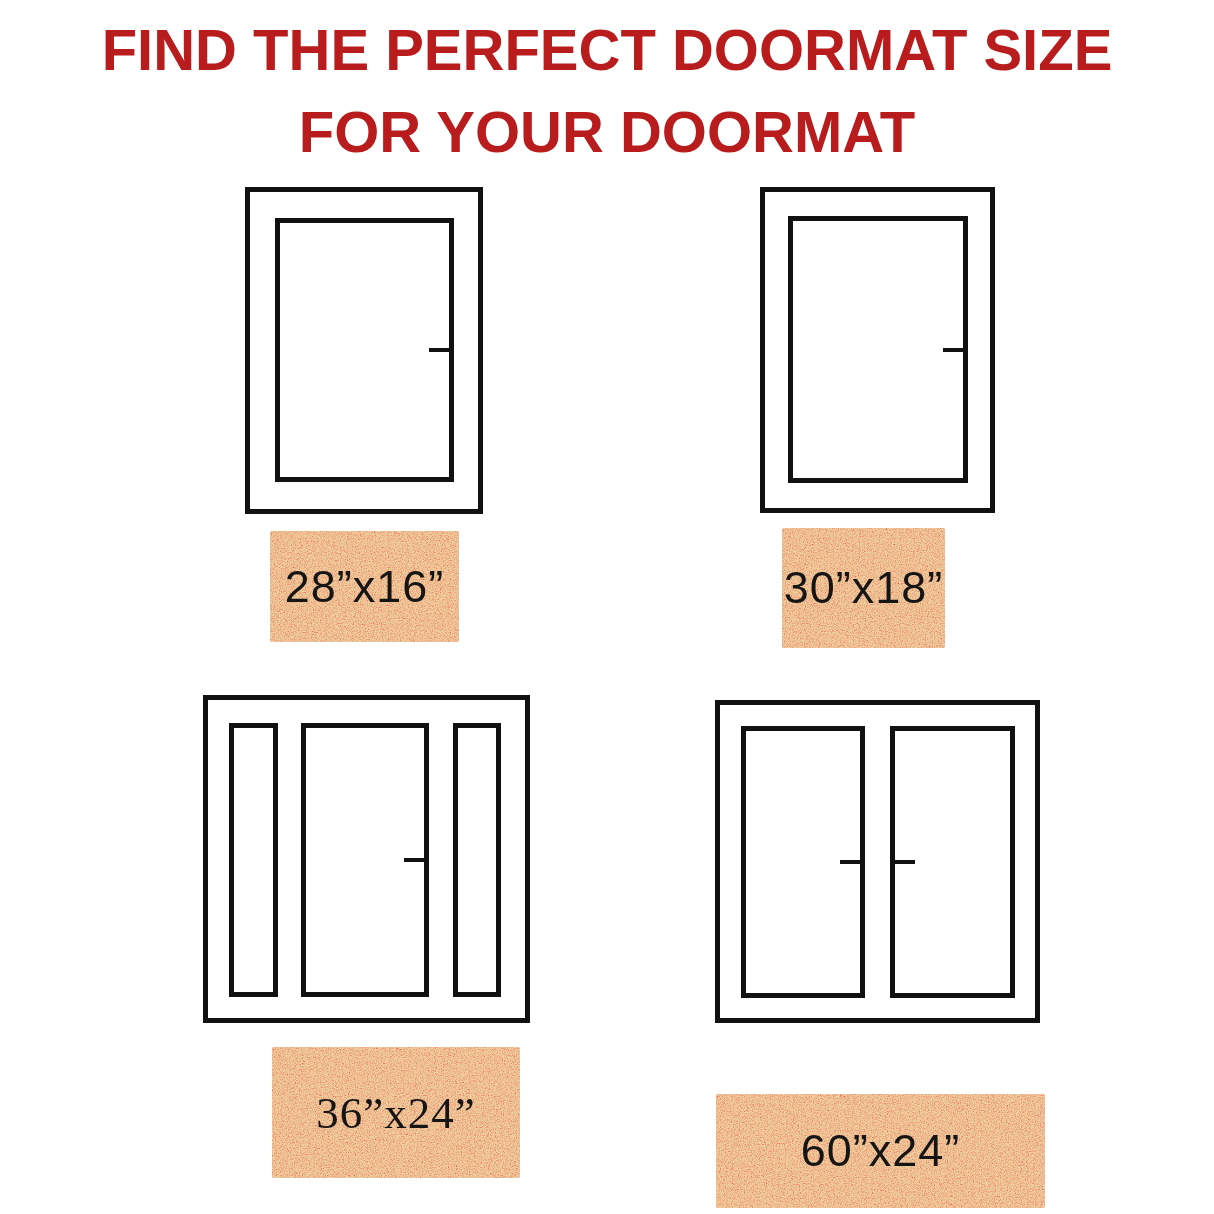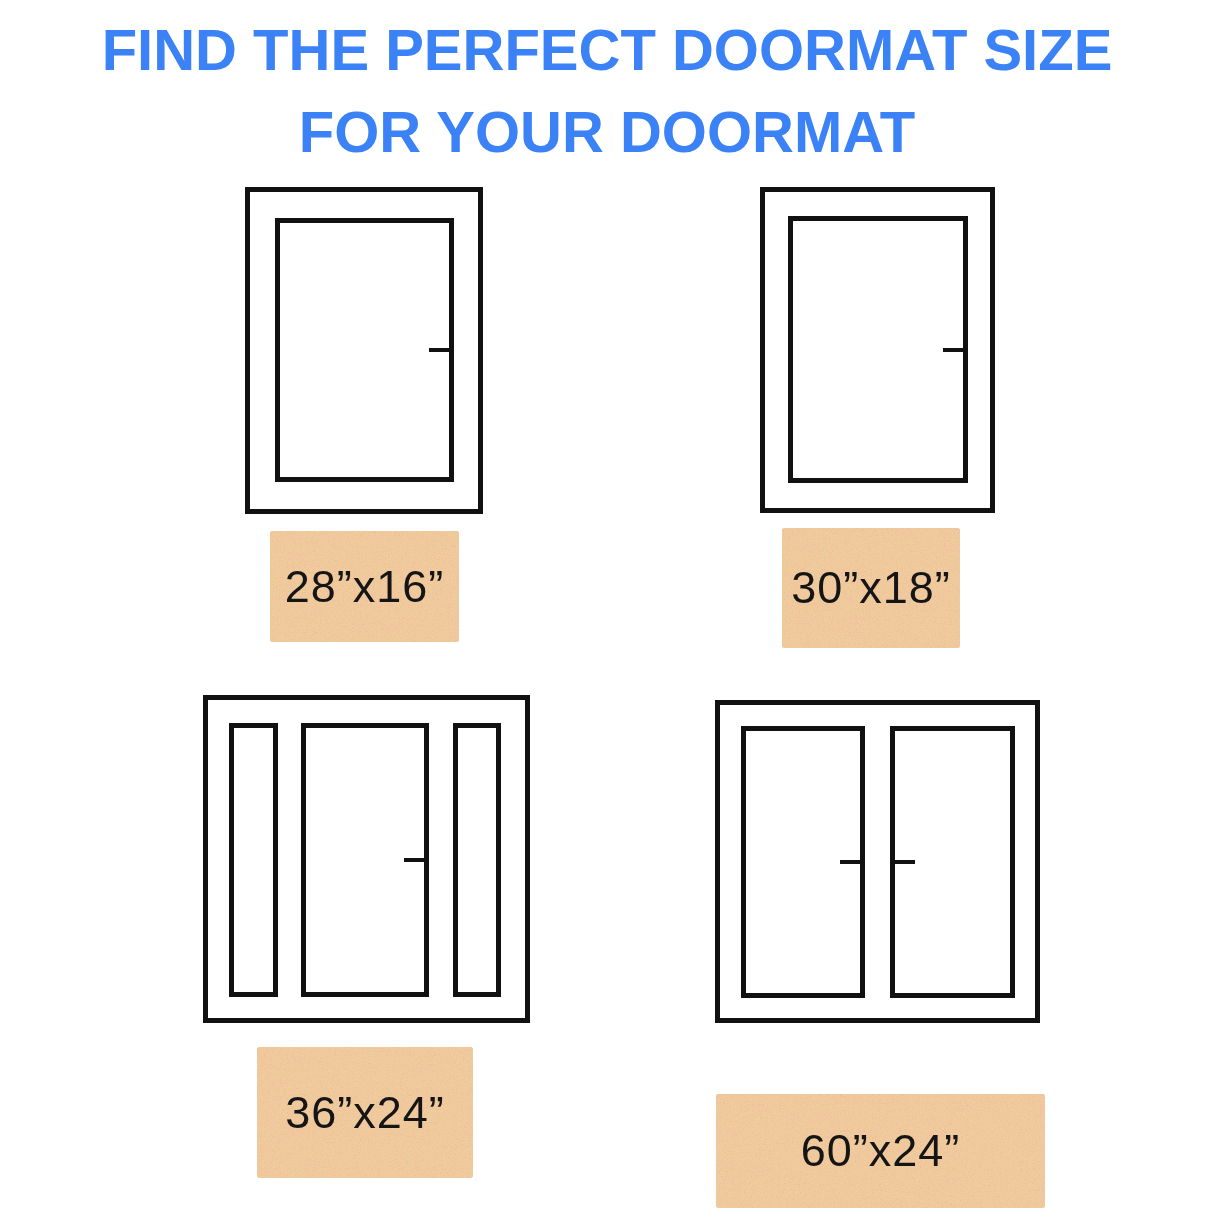--- a/index.html
+++ b/index.html
@@ -12,21 +12,21 @@
     font-family:"Liberation Sans", sans-serif;
   }
   .title {
     position:absolute;
     top:9px; left:0; width:1214px;
     text-align:center;
     font-size:58px;
     font-weight:800;
     line-height:82px;
     letter-spacing:0px;
-    color:#3b82f6;
+    color:#b91c1c;
   }
   
   .door-outer {
     position:absolute;
     border:5px solid #111111;
     background:#ffffff;
   }
   .panel {
     position:absolute;
     border:5px solid #111111;
@@ -53,41 +53,41 @@
   #door3 .center { left:93px;  top:23px; width:128px; height:274px; }
   #door3 .sideR  { left:245px; top:23px; width:48px;  height:274px; }
 
   #door4 { left:715px; top:700px; width:325px; height:323px; }
   #door4 .pL { left:21px;  top:21px; width:124px; height:272px; }
   #door4 .pR { left:170px; top:21px; width:125px; height:272px; }
 
   
   .mat {
     position:absolute;
-    background:#fca5a5;
+    background:#ef4444;
     border-radius:3px;
     overflow:hidden;
     display:flex;
     align-items:center;
     justify-content:center;
   }
   .mat svg.coir {
     position:absolute;
     left:0; top:0; width:100%; height:100%;
   }
   .mat .mat-label {
     position:relative;
     z-index:2;
     font-size:45px;
     color:#151515;
     letter-spacing:1px;
   }
   #mat1 { left:270px; top:531px;  width:189px; height:111px; }
-  #mat2 { left:782px; top:528px;  width:178px; height:120px; }
-  #mat3 { left:257px; top:1047px; width:216px; height:131px; }
+  #mat2 { left:782px; top:528px;  width:163px; height:120px; }
+  #mat3 { left:272px; top:1047px; width:248px; height:131px;font-family:Liberation Serif, serif; }
   #mat4 { left:716px; top:1094px; width:329px; height:114px; }
 
   .defs-holder { position:absolute; width:0; height:0; overflow:hidden; }
 </style>
 </head>
 <body>
 
 <div class="page">
 
   <svg class="defs-holder" aria-hidden="true">

